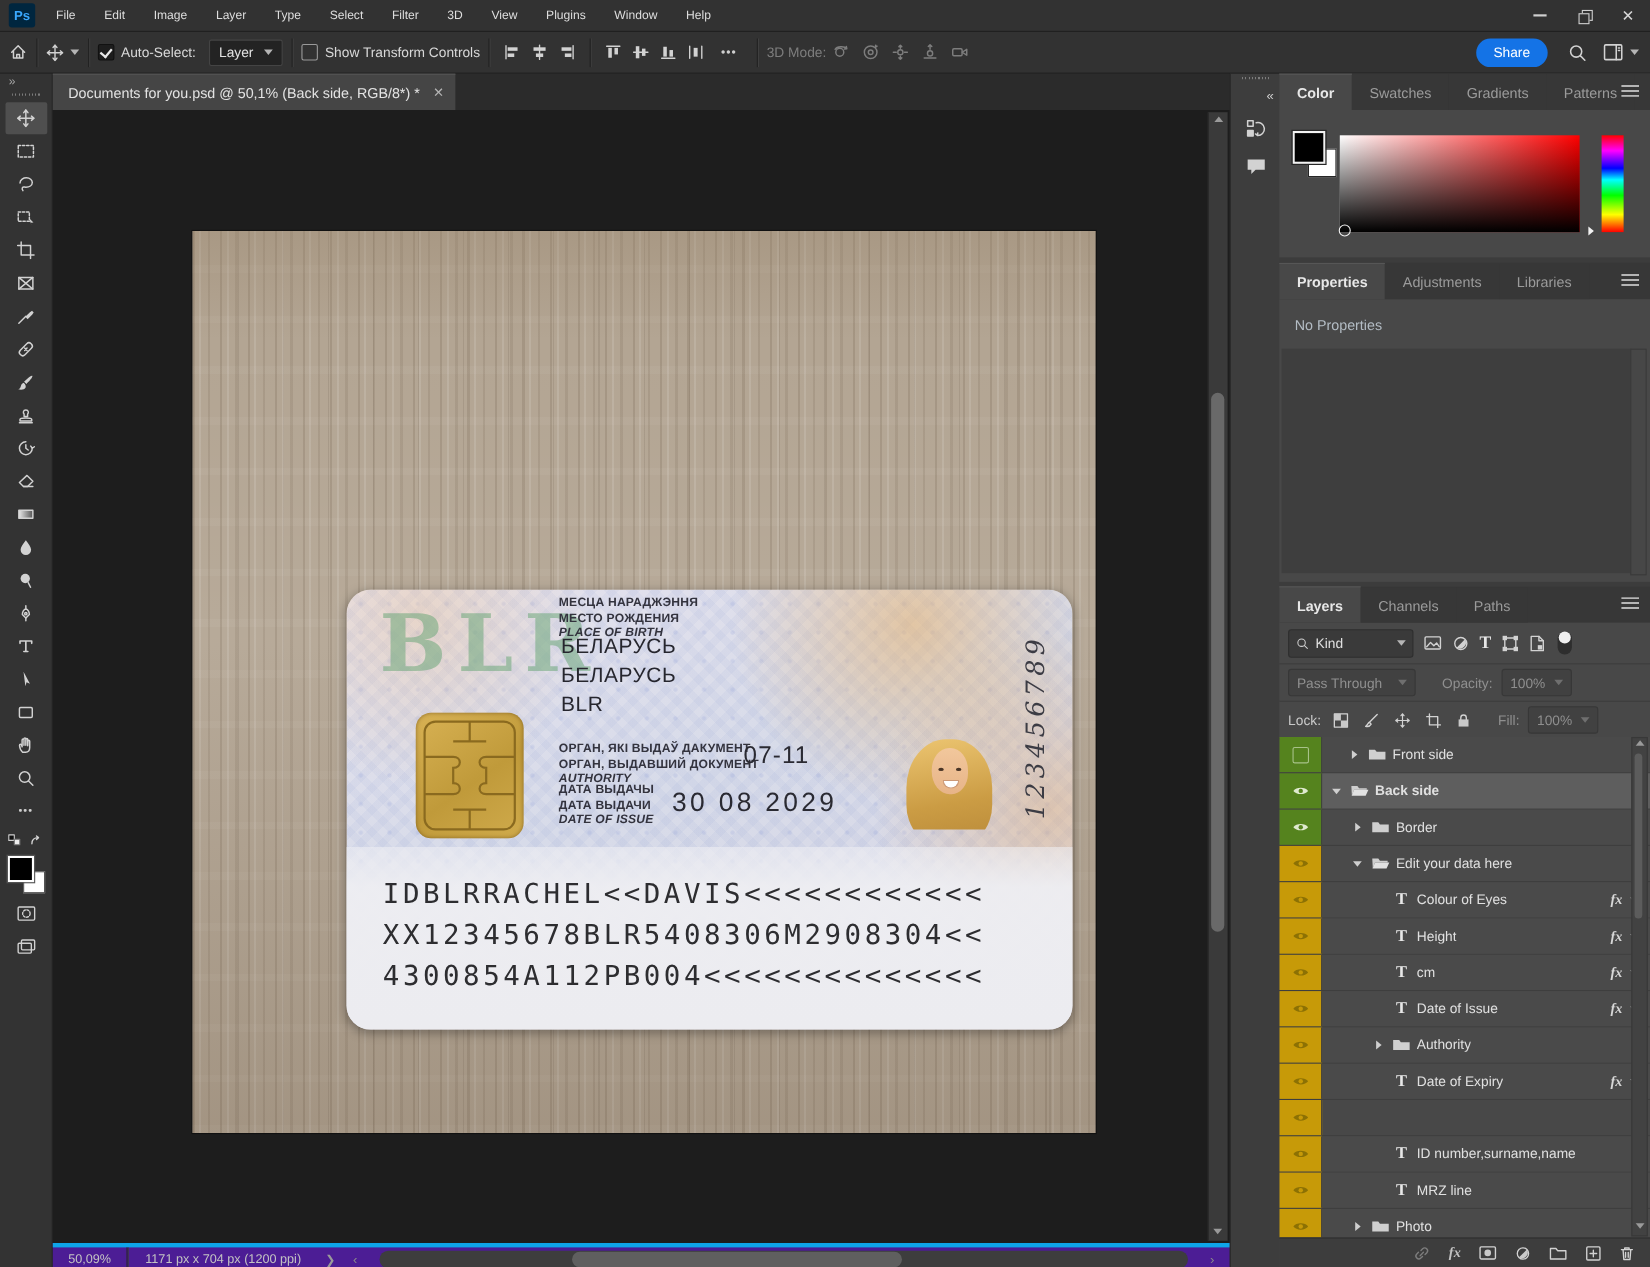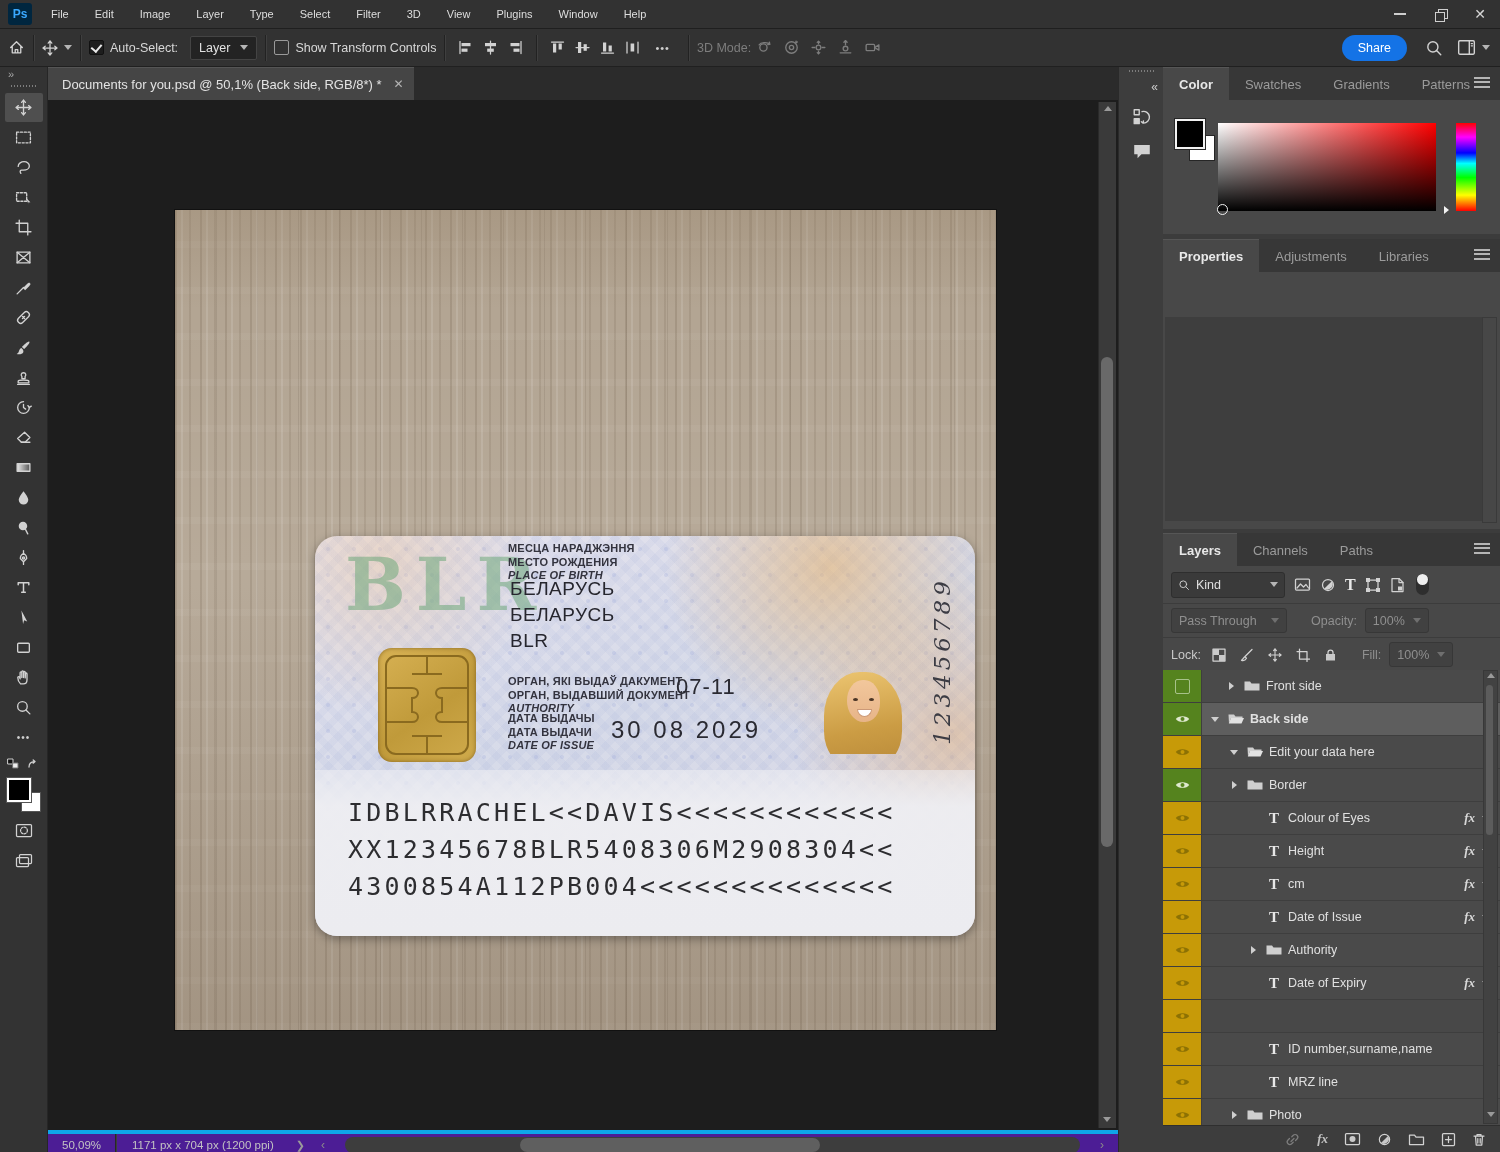--- a/index.html
+++ b/index.html
@@ -596,20 +596,21 @@
         </div>
     </div>
 
     <div class="panel" id="panel-props">
       <div class="tabsrow" id="props-tabs">
         <div class="ptab active">Properties</div>
           <div class="ptab">Adjustments</div>
           <div class="ptab">Libraries</div>
           <div class="pmenu"></div>
       </div>
+      <div id="no-props">No Properties</div>
       <div id="props-empty"></div>
       <div id="props-scroll"></div>
     </div>
 
     <div class="panel" id="panel-layers">
       <div class="tabsrow" id="layers-tabs">
         <div class="ptab active">Layers</div>
           <div class="ptab">Channels</div>
           <div class="ptab">Paths</div>
           <div class="pmenu"></div>
@@ -720,20 +721,43 @@
                   <svg class="ico" width="18" height="14" viewBox="0 0 18 14">
                     <path d="M1.5 2.5h5.5l1.5 2h7v1.5H4L2 11.5Z" fill="#cfcfcf" stroke="none"></path>
                     <path d="M4 6h13l-2.5 5.5H1.8Z" fill="#e2e2e2" stroke="none"></path>
                   </svg>
                 </span>
               </div>
               <span class="lname">Back side</span>
             </div>
           </div>
           <div class="lrow">
+            <div class="tagblock tag-green">
+              <span>
+                <svg width="15" height="10" viewBox="0 0 15 10">
+                  <path d="M.8 5C3.2 1.2 11.8 1.2 14.2 5 11.8 8.8 3.2 8.8.8 5Z" fill="#dfe9cf"></path>
+                  <circle cx="7.5" cy="5" r="2" fill="#55831e"></circle>
+                </svg>
+              </span>
+            </div>
+            <div class="rowbody" style="padding-left: 25px;">
+              <div class="chevslot">
+                <div class="lchev closed"></div>
+              </div>
+              <div class="liconslot">
+                <span>
+                  <svg class="ico" width="18" height="14" viewBox="0 0 18 14">
+                    <path d="M1.5 2.5h5.5l1.5 2h8v7h-15Z" fill="#cfcfcf" stroke="none"></path>
+                  </svg>
+                </span>
+              </div>
+              <span class="lname">Border</span>
+            </div>
+          </div>
+          <div class="lrow">
             <div class="tagblock tag-yellow">
               <span>
                 <svg width="15" height="10" viewBox="0 0 15 10">
                   <path d="M.8 5C3.2 1.2 11.8 1.2 14.2 5 11.8 8.8 3.2 8.8.8 5Z" fill="#8c7104"></path>
                   <circle cx="7.5" cy="5" r="2" fill="#c79a08"></circle>
                 </svg>
               </span>
             </div>
             <div class="rowbody" style="padding-left: 25px;">
               <div class="chevslot">
@@ -744,234 +768,211 @@
                   <svg class="ico" width="18" height="14" viewBox="0 0 18 14">
                     <path d="M1.5 2.5h5.5l1.5 2h7v1.5H4L2 11.5Z" fill="#cfcfcf" stroke="none"></path>
                     <path d="M4 6h13l-2.5 5.5H1.8Z" fill="#e2e2e2" stroke="none"></path>
                   </svg>
                 </span>
               </div>
               <span class="lname">Edit your data here</span>
             </div>
           </div>
           <div class="lrow">
-            <div class="tagblock tag-green">
-              <span>
-                <svg width="15" height="10" viewBox="0 0 15 10">
-                  <path d="M.8 5C3.2 1.2 11.8 1.2 14.2 5 11.8 8.8 3.2 8.8.8 5Z" fill="#dfe9cf"></path>
-                  <circle cx="7.5" cy="5" r="2" fill="#55831e"></circle>
-                </svg>
-              </span>
-            </div>
-            <div class="rowbody" style="padding-left: 25px;">
+            <div class="tagblock tag-yellow">
+              <span>
+                <svg width="15" height="10" viewBox="0 0 15 10">
+                  <path d="M.8 5C3.2 1.2 11.8 1.2 14.2 5 11.8 8.8 3.2 8.8.8 5Z" fill="#8c7104"></path>
+                  <circle cx="7.5" cy="5" r="2" fill="#c79a08"></circle>
+                </svg>
+              </span>
+            </div>
+            <div class="rowbody" style="padding-left: 44px;">
+              <div class="chevslot"></div>
+              <div class="liconslot">
+                <span class="tglyph">T</span>
+              </div>
+              <span class="lname">Colour of Eyes</span>
+              <div class="rctrl">
+                <span class="fxtxt">fx</span>
+                <div class="chev-down"></div>
+              </div>
+            </div>
+          </div>
+          <div class="lrow">
+            <div class="tagblock tag-yellow">
+              <span>
+                <svg width="15" height="10" viewBox="0 0 15 10">
+                  <path d="M.8 5C3.2 1.2 11.8 1.2 14.2 5 11.8 8.8 3.2 8.8.8 5Z" fill="#8c7104"></path>
+                  <circle cx="7.5" cy="5" r="2" fill="#c79a08"></circle>
+                </svg>
+              </span>
+            </div>
+            <div class="rowbody" style="padding-left: 44px;">
+              <div class="chevslot"></div>
+              <div class="liconslot">
+                <span class="tglyph">T</span>
+              </div>
+              <span class="lname">Height</span>
+              <div class="rctrl">
+                <span class="fxtxt">fx</span>
+                <div class="chev-down"></div>
+              </div>
+            </div>
+          </div>
+          <div class="lrow">
+            <div class="tagblock tag-yellow">
+              <span>
+                <svg width="15" height="10" viewBox="0 0 15 10">
+                  <path d="M.8 5C3.2 1.2 11.8 1.2 14.2 5 11.8 8.8 3.2 8.8.8 5Z" fill="#8c7104"></path>
+                  <circle cx="7.5" cy="5" r="2" fill="#c79a08"></circle>
+                </svg>
+              </span>
+            </div>
+            <div class="rowbody" style="padding-left: 44px;">
+              <div class="chevslot"></div>
+              <div class="liconslot">
+                <span class="tglyph">T</span>
+              </div>
+              <span class="lname">cm</span>
+              <div class="rctrl">
+                <span class="fxtxt">fx</span>
+                <div class="chev-down"></div>
+              </div>
+            </div>
+          </div>
+          <div class="lrow">
+            <div class="tagblock tag-yellow">
+              <span>
+                <svg width="15" height="10" viewBox="0 0 15 10">
+                  <path d="M.8 5C3.2 1.2 11.8 1.2 14.2 5 11.8 8.8 3.2 8.8.8 5Z" fill="#8c7104"></path>
+                  <circle cx="7.5" cy="5" r="2" fill="#c79a08"></circle>
+                </svg>
+              </span>
+            </div>
+            <div class="rowbody" style="padding-left: 44px;">
+              <div class="chevslot"></div>
+              <div class="liconslot">
+                <span class="tglyph">T</span>
+              </div>
+              <span class="lname">Date of Issue</span>
+              <div class="rctrl">
+                <span class="fxtxt">fx</span>
+                <div class="chev-down"></div>
+              </div>
+            </div>
+          </div>
+          <div class="lrow">
+            <div class="tagblock tag-yellow">
+              <span>
+                <svg width="15" height="10" viewBox="0 0 15 10">
+                  <path d="M.8 5C3.2 1.2 11.8 1.2 14.2 5 11.8 8.8 3.2 8.8.8 5Z" fill="#8c7104"></path>
+                  <circle cx="7.5" cy="5" r="2" fill="#c79a08"></circle>
+                </svg>
+              </span>
+            </div>
+            <div class="rowbody" style="padding-left: 44px;">
               <div class="chevslot">
                 <div class="lchev closed"></div>
               </div>
               <div class="liconslot">
                 <span>
                   <svg class="ico" width="18" height="14" viewBox="0 0 18 14">
                     <path d="M1.5 2.5h5.5l1.5 2h8v7h-15Z" fill="#cfcfcf" stroke="none"></path>
                   </svg>
                 </span>
               </div>
-              <span class="lname">Border</span>
+              <span class="lname">Authority</span>
             </div>
           </div>
           <div class="lrow">
             <div class="tagblock tag-yellow">
               <span>
                 <svg width="15" height="10" viewBox="0 0 15 10">
                   <path d="M.8 5C3.2 1.2 11.8 1.2 14.2 5 11.8 8.8 3.2 8.8.8 5Z" fill="#8c7104"></path>
                   <circle cx="7.5" cy="5" r="2" fill="#c79a08"></circle>
                 </svg>
               </span>
             </div>
             <div class="rowbody" style="padding-left: 44px;">
               <div class="chevslot"></div>
               <div class="liconslot">
                 <span class="tglyph">T</span>
               </div>
-              <span class="lname">Colour of Eyes</span>
+              <span class="lname">Date of Expiry</span>
               <div class="rctrl">
                 <span class="fxtxt">fx</span>
                 <div class="chev-down"></div>
               </div>
             </div>
           </div>
           <div class="lrow">
             <div class="tagblock tag-yellow">
               <span>
                 <svg width="15" height="10" viewBox="0 0 15 10">
                   <path d="M.8 5C3.2 1.2 11.8 1.2 14.2 5 11.8 8.8 3.2 8.8.8 5Z" fill="#8c7104"></path>
                   <circle cx="7.5" cy="5" r="2" fill="#c79a08"></circle>
                 </svg>
               </span>
             </div>
+          </div>
+          <div class="lrow">
+            <div class="tagblock tag-yellow">
+              <span>
+                <svg width="15" height="10" viewBox="0 0 15 10">
+                  <path d="M.8 5C3.2 1.2 11.8 1.2 14.2 5 11.8 8.8 3.2 8.8.8 5Z" fill="#8c7104"></path>
+                  <circle cx="7.5" cy="5" r="2" fill="#c79a08"></circle>
+                </svg>
+              </span>
+            </div>
             <div class="rowbody" style="padding-left: 44px;">
               <div class="chevslot"></div>
               <div class="liconslot">
                 <span class="tglyph">T</span>
               </div>
-              <span class="lname">Height</span>
-              <div class="rctrl">
-                <span class="fxtxt">fx</span>
-                <div class="chev-down"></div>
-              </div>
+              <span class="lname">ID number,surname,name</span>
             </div>
           </div>
           <div class="lrow">
             <div class="tagblock tag-yellow">
               <span>
                 <svg width="15" height="10" viewBox="0 0 15 10">
                   <path d="M.8 5C3.2 1.2 11.8 1.2 14.2 5 11.8 8.8 3.2 8.8.8 5Z" fill="#8c7104"></path>
                   <circle cx="7.5" cy="5" r="2" fill="#c79a08"></circle>
                 </svg>
               </span>
             </div>
             <div class="rowbody" style="padding-left: 44px;">
               <div class="chevslot"></div>
               <div class="liconslot">
                 <span class="tglyph">T</span>
               </div>
-              <span class="lname">cm</span>
-              <div class="rctrl">
-                <span class="fxtxt">fx</span>
-                <div class="chev-down"></div>
-              </div>
+              <span class="lname">MRZ line</span>
             </div>
           </div>
           <div class="lrow">
             <div class="tagblock tag-yellow">
               <span>
                 <svg width="15" height="10" viewBox="0 0 15 10">
                   <path d="M.8 5C3.2 1.2 11.8 1.2 14.2 5 11.8 8.8 3.2 8.8.8 5Z" fill="#8c7104"></path>
                   <circle cx="7.5" cy="5" r="2" fill="#c79a08"></circle>
                 </svg>
               </span>
             </div>
-            <div class="rowbody" style="padding-left: 44px;">
-              <div class="chevslot"></div>
-              <div class="liconslot">
-                <span class="tglyph">T</span>
-              </div>
-              <span class="lname">Date of Issue</span>
-              <div class="rctrl">
-                <span class="fxtxt">fx</span>
-                <div class="chev-down"></div>
-              </div>
-            </div>
-          </div>
-          <div class="lrow">
-            <div class="tagblock tag-yellow">
-              <span>
-                <svg width="15" height="10" viewBox="0 0 15 10">
-                  <path d="M.8 5C3.2 1.2 11.8 1.2 14.2 5 11.8 8.8 3.2 8.8.8 5Z" fill="#8c7104"></path>
-                  <circle cx="7.5" cy="5" r="2" fill="#c79a08"></circle>
-                </svg>
-              </span>
-            </div>
-            <div class="rowbody" style="padding-left: 44px;">
+            <div class="rowbody" style="padding-left: 25px;">
               <div class="chevslot">
                 <div class="lchev closed"></div>
               </div>
               <div class="liconslot">
                 <span>
                   <svg class="ico" width="18" height="14" viewBox="0 0 18 14">
                     <path d="M1.5 2.5h5.5l1.5 2h8v7h-15Z" fill="#cfcfcf" stroke="none"></path>
                   </svg>
                 </span>
               </div>
-              <span class="lname">Authority</span>
-            </div>
-          </div>
-          <div class="lrow">
-            <div class="tagblock tag-yellow">
-              <span>
-                <svg width="15" height="10" viewBox="0 0 15 10">
-                  <path d="M.8 5C3.2 1.2 11.8 1.2 14.2 5 11.8 8.8 3.2 8.8.8 5Z" fill="#8c7104"></path>
-                  <circle cx="7.5" cy="5" r="2" fill="#c79a08"></circle>
-                </svg>
-              </span>
-            </div>
-            <div class="rowbody" style="padding-left: 44px;">
-              <div class="chevslot"></div>
-              <div class="liconslot">
-                <span class="tglyph">T</span>
-              </div>
-              <span class="lname">Date of Expiry</span>
-              <div class="rctrl">
-                <span class="fxtxt">fx</span>
-                <div class="chev-down"></div>
-              </div>
-            </div>
-          </div>
-          <div class="lrow">
-            <div class="tagblock tag-yellow">
-              <span>
-                <svg width="15" height="10" viewBox="0 0 15 10">
-                  <path d="M.8 5C3.2 1.2 11.8 1.2 14.2 5 11.8 8.8 3.2 8.8.8 5Z" fill="#8c7104"></path>
-                  <circle cx="7.5" cy="5" r="2" fill="#c79a08"></circle>
-                </svg>
-              </span>
-            </div>
-          </div>
-          <div class="lrow">
-            <div class="tagblock tag-yellow">
-              <span>
-                <svg width="15" height="10" viewBox="0 0 15 10">
-                  <path d="M.8 5C3.2 1.2 11.8 1.2 14.2 5 11.8 8.8 3.2 8.8.8 5Z" fill="#8c7104"></path>
-                  <circle cx="7.5" cy="5" r="2" fill="#c79a08"></circle>
-                </svg>
-              </span>
-            </div>
-            <div class="rowbody" style="padding-left: 44px;">
-              <div class="chevslot"></div>
-              <div class="liconslot">
-                <span class="tglyph">T</span>
-              </div>
-              <span class="lname">ID number,surname,name</span>
-            </div>
-          </div>
-          <div class="lrow">
-            <div class="tagblock tag-yellow">
-              <span>
-                <svg width="15" height="10" viewBox="0 0 15 10">
-                  <path d="M.8 5C3.2 1.2 11.8 1.2 14.2 5 11.8 8.8 3.2 8.8.8 5Z" fill="#8c7104"></path>
-                  <circle cx="7.5" cy="5" r="2" fill="#c79a08"></circle>
-                </svg>
-              </span>
-            </div>
-            <div class="rowbody" style="padding-left: 44px;">
-              <div class="chevslot"></div>
-              <div class="liconslot">
-                <span class="tglyph">T</span>
-              </div>
-              <span class="lname">MRZ line</span>
-            </div>
-          </div>
-          <div class="lrow">
-            <div class="tagblock tag-yellow">
-              <span>
-                <svg width="15" height="10" viewBox="0 0 15 10">
-                  <path d="M.8 5C3.2 1.2 11.8 1.2 14.2 5 11.8 8.8 3.2 8.8.8 5Z" fill="#8c7104"></path>
-                  <circle cx="7.5" cy="5" r="2" fill="#c79a08"></circle>
-                </svg>
-              </span>
-            </div>
-            <div class="rowbody" style="padding-left: 25px;">
-              <div class="chevslot">
-                <div class="lchev closed"></div>
-              </div>
-              <div class="liconslot">
-                <span>
-                  <svg class="ico" width="18" height="14" viewBox="0 0 18 14">
-                    <path d="M1.5 2.5h5.5l1.5 2h8v7h-15Z" fill="#cfcfcf" stroke="none"></path>
-                  </svg>
-                </span>
-              </div>
               <span class="lname">Photo</span>
             </div>
           </div>
         </div>
       <div id="layers-scroll">
         <div class="tri up" style="margin-top:2px"></div>
         <div id="layers-thumb"></div>
         <div class="tri down" style="position:absolute;bottom:2px;left:2.5px"></div>
       </div>
       <div id="layers-footer">

